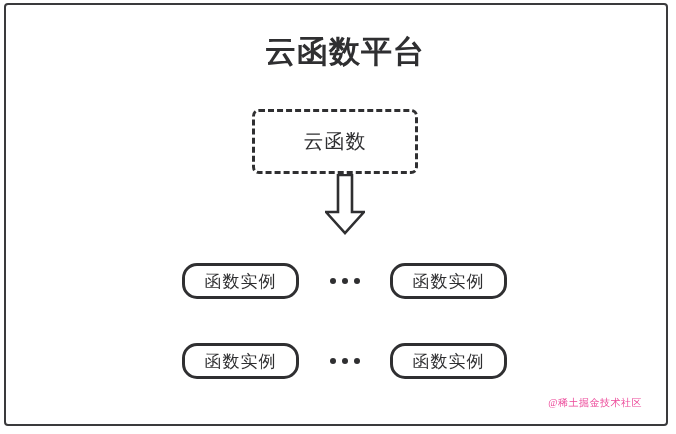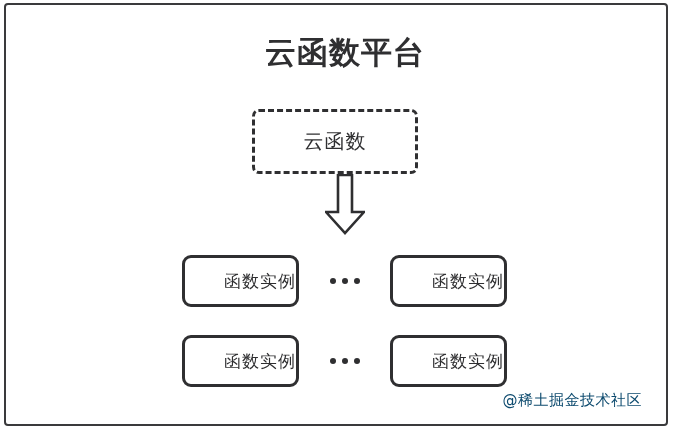--- a/index.html
+++ b/index.html
@@ -9,20 +9,21 @@
   }
   body {
     font-family: "DejaVu Sans", "Liberation Sans", sans-serif;
   }
   #canvas {
     position: relative;
     width: 676px;
     height: 434px;
     background: #ffffff;
     overflow: hidden;
+    font-family: Liberation Serif, serif;
   }
 
   
   .platform-frame {
     position: absolute;
     left: 4px;
     top: 3px;
     width: 664px;
     height: 423px;
     border: 2px solid #3a3a3c;
@@ -88,28 +89,28 @@
     height: 52px;
     display: flex;
     align-items: center;
     justify-content: space-between;
   }
   .instance-row.row-1 { top: 250px; }
   .instance-row.row-2 { top: 330px; }
 
   .instance-box {
     width: 117px;
-    height: 52px;
+    height: 36px;
     box-sizing: border-box;
     border: 3px solid #2f2f31;
-    border-radius: 9px;
+    border-radius: 15px;
     background: #ffffff;
     display: flex;
     align-items: center;
-    justify-content: flex-end;
+    justify-content: center;
   }
   .instance-label {
     font-size: 17px;
     color: #2f2f31;
     letter-spacing: 1px;
   }
 
   .ellipsis {
     display: flex;
     align-items: center;
@@ -121,22 +122,22 @@
     height: 6px;
     border-radius: 50%;
     background: #2f2f31;
   }
 
   
   .watermark {
     position: absolute;
     right: 24px;
     bottom: 14px;
-    font-size: 15px;
-    color: #0c4a6e;
+    font-size: 10px;
+    color: #ec4899;
     letter-spacing: 0.5px;
     white-space: nowrap;
   }
 </style>
 </head>
 <body>
 
 <div id="canvas">
 
   <div class="platform-frame">

